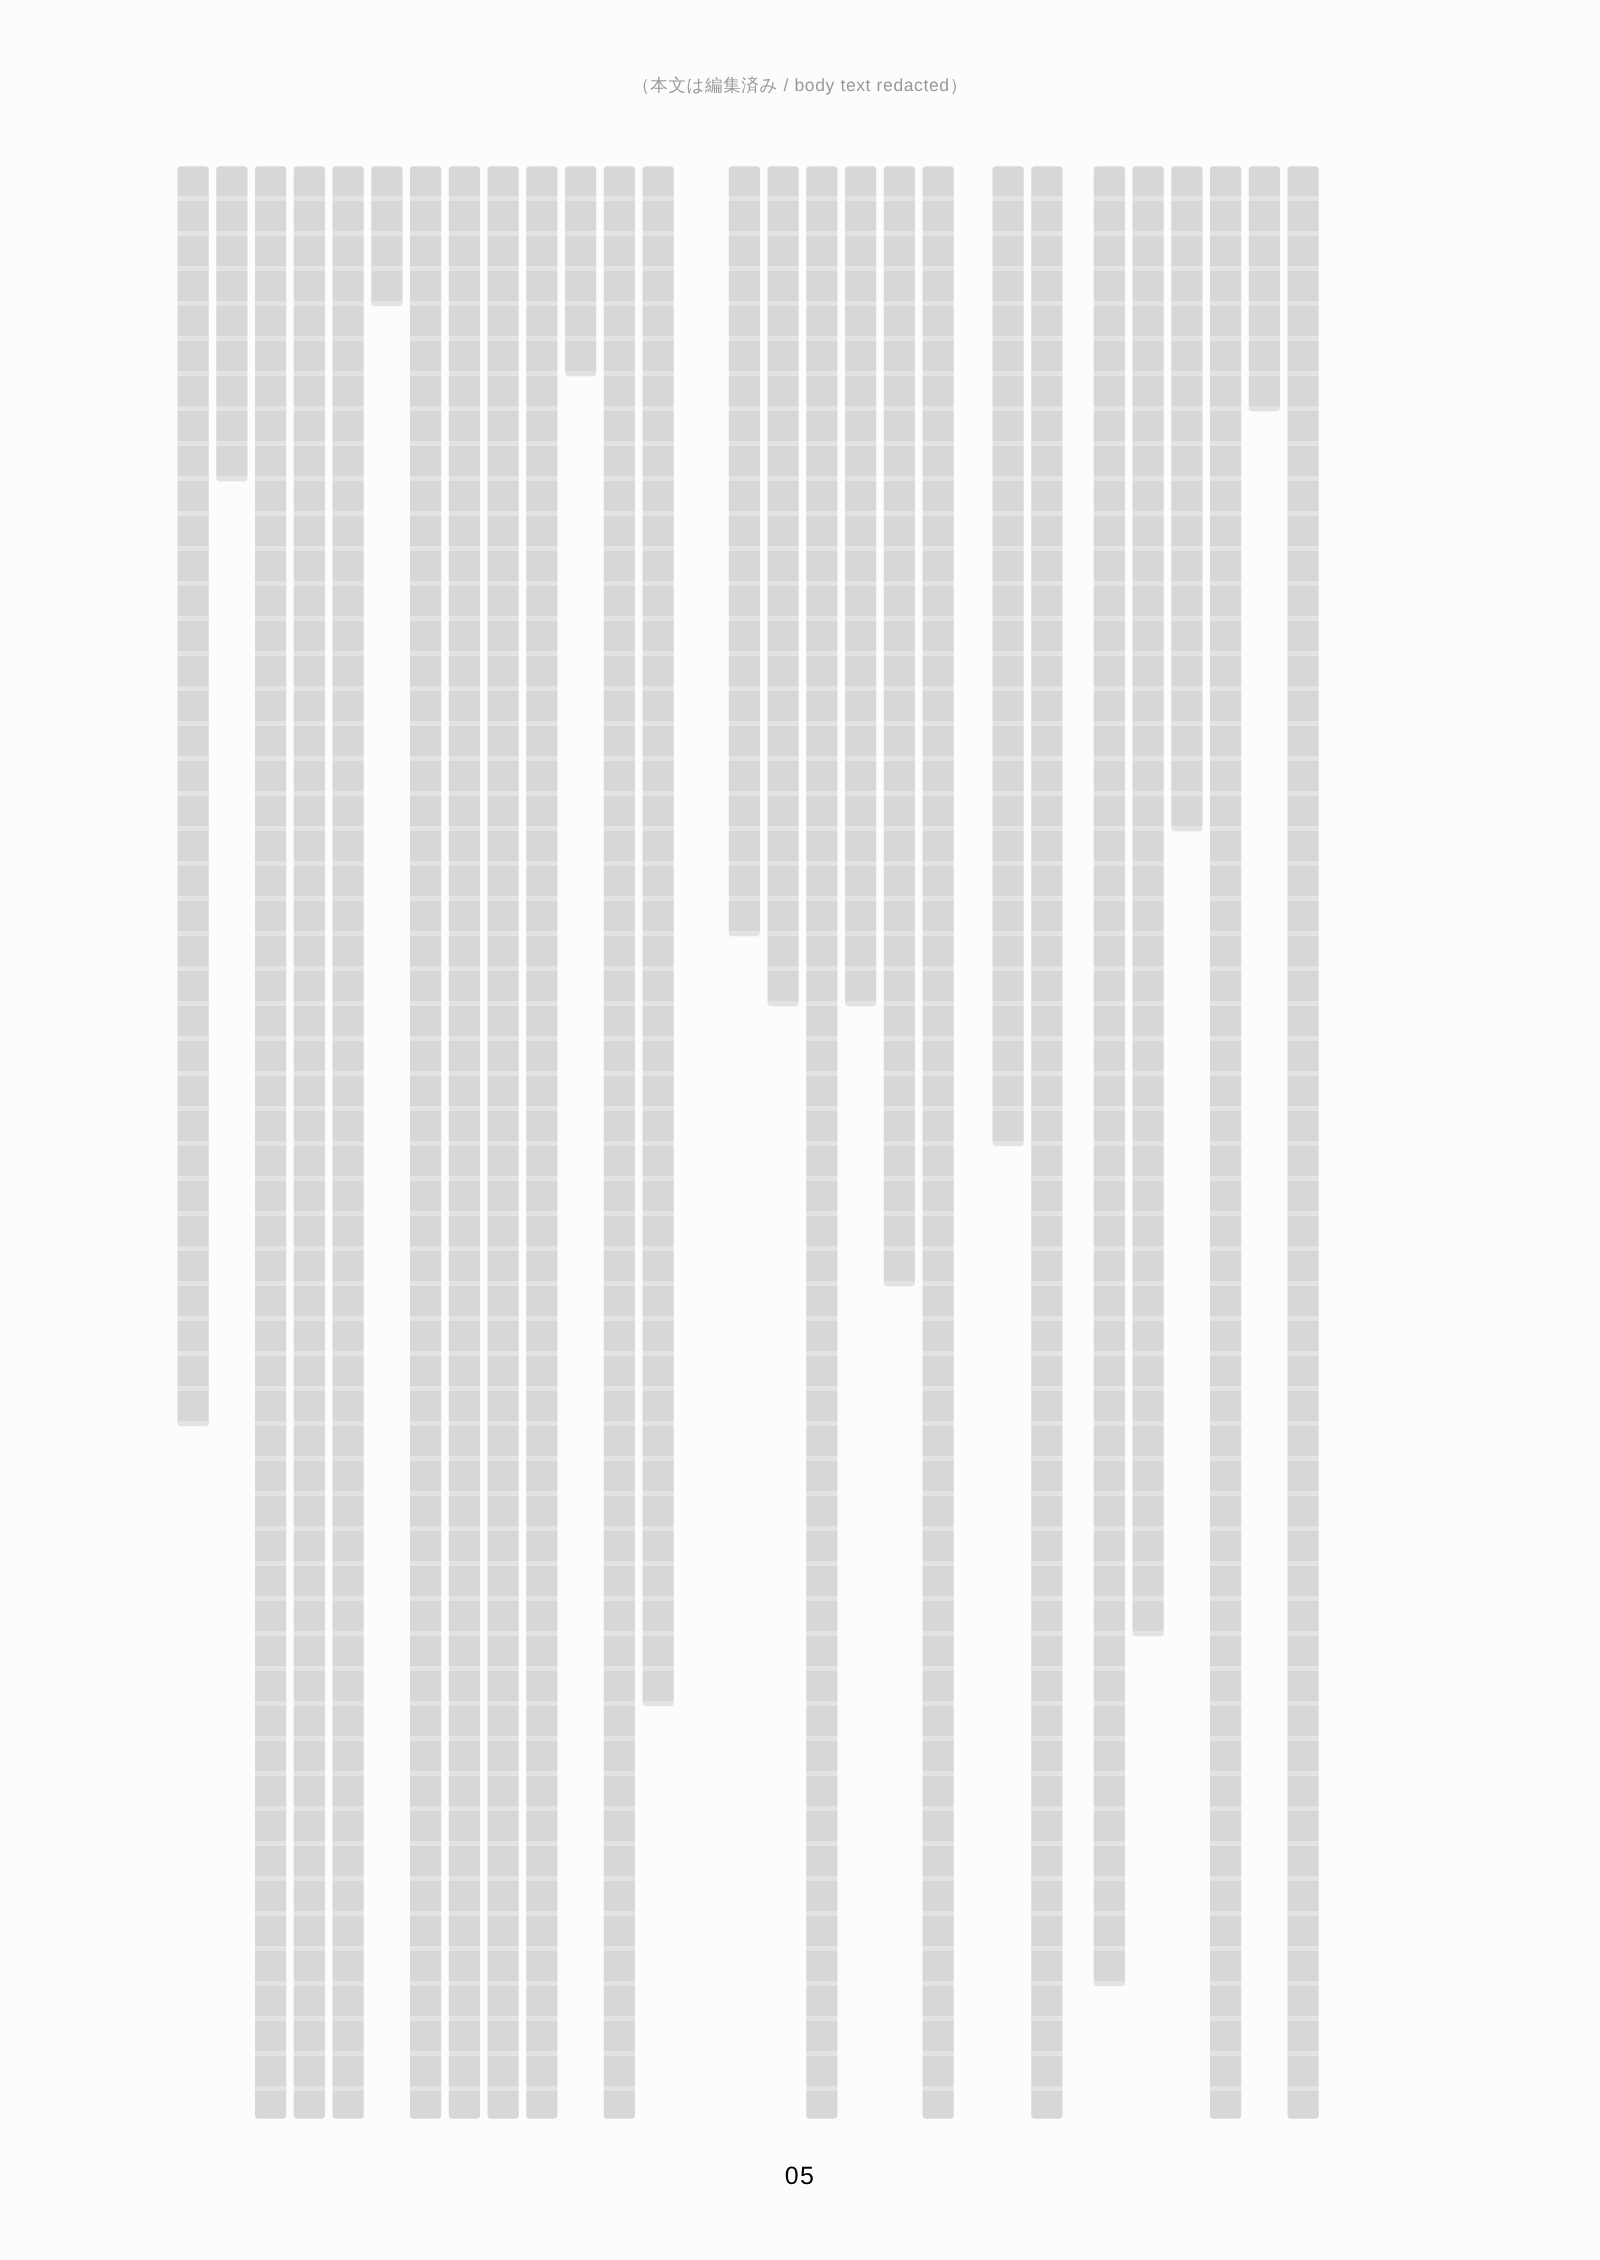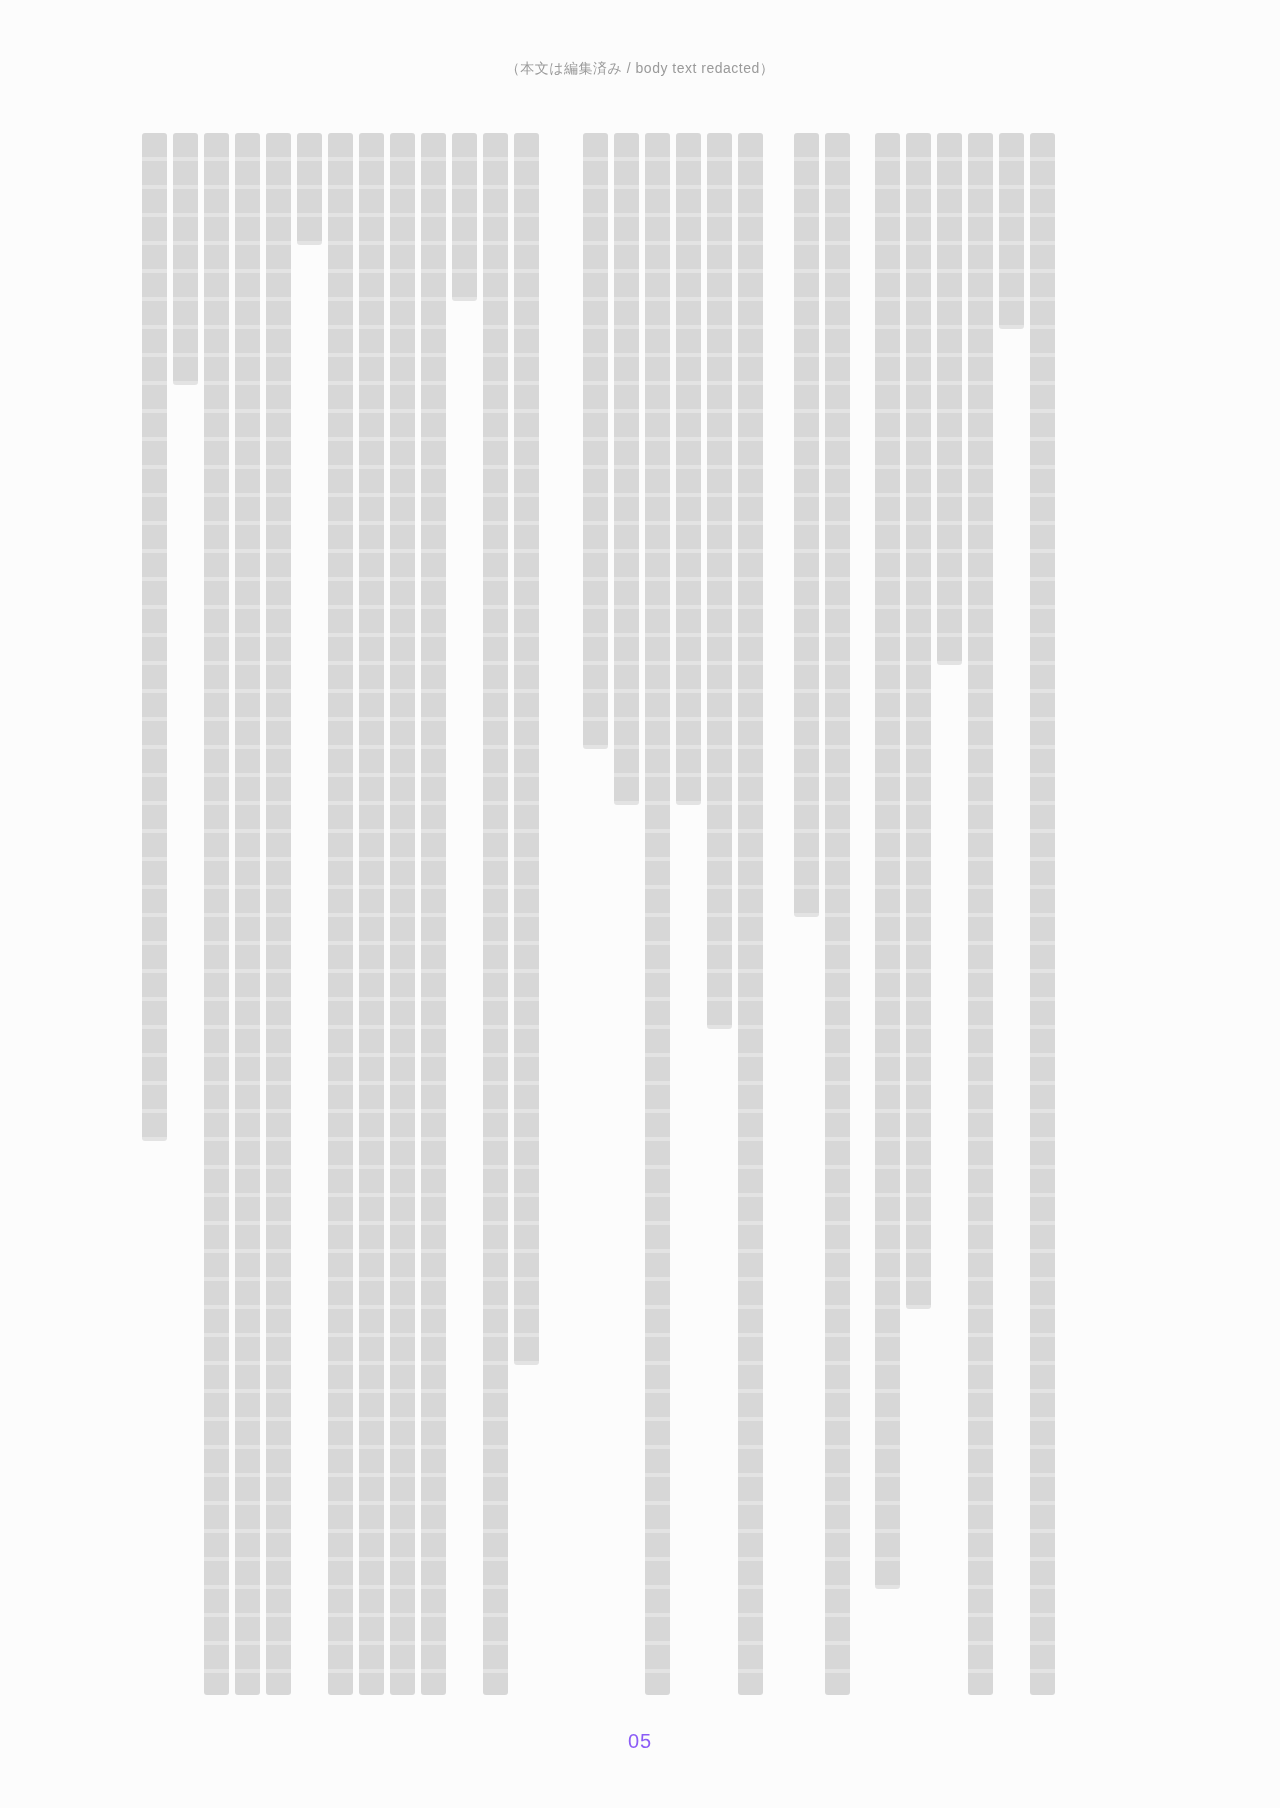--- a/index.html
+++ b/index.html
@@ -39,21 +39,21 @@
     font-size: 14px;
     color: #9a9a9a;
     letter-spacing: 0.5px;
   }
   .page-number {
     position: absolute;
     top: 1730px;
     left: 50%;
     transform: translateX(-50%);
     font-size: 20px;
-    color: #8b5cf6;
+    color: #000000;
     letter-spacing: 1px;
   }
 </style>
 </head>
 <body>
 
 <div class="page">
   <div class="redaction-notice">（本文は編集済み / body text redacted）</div>
 
   <div>

